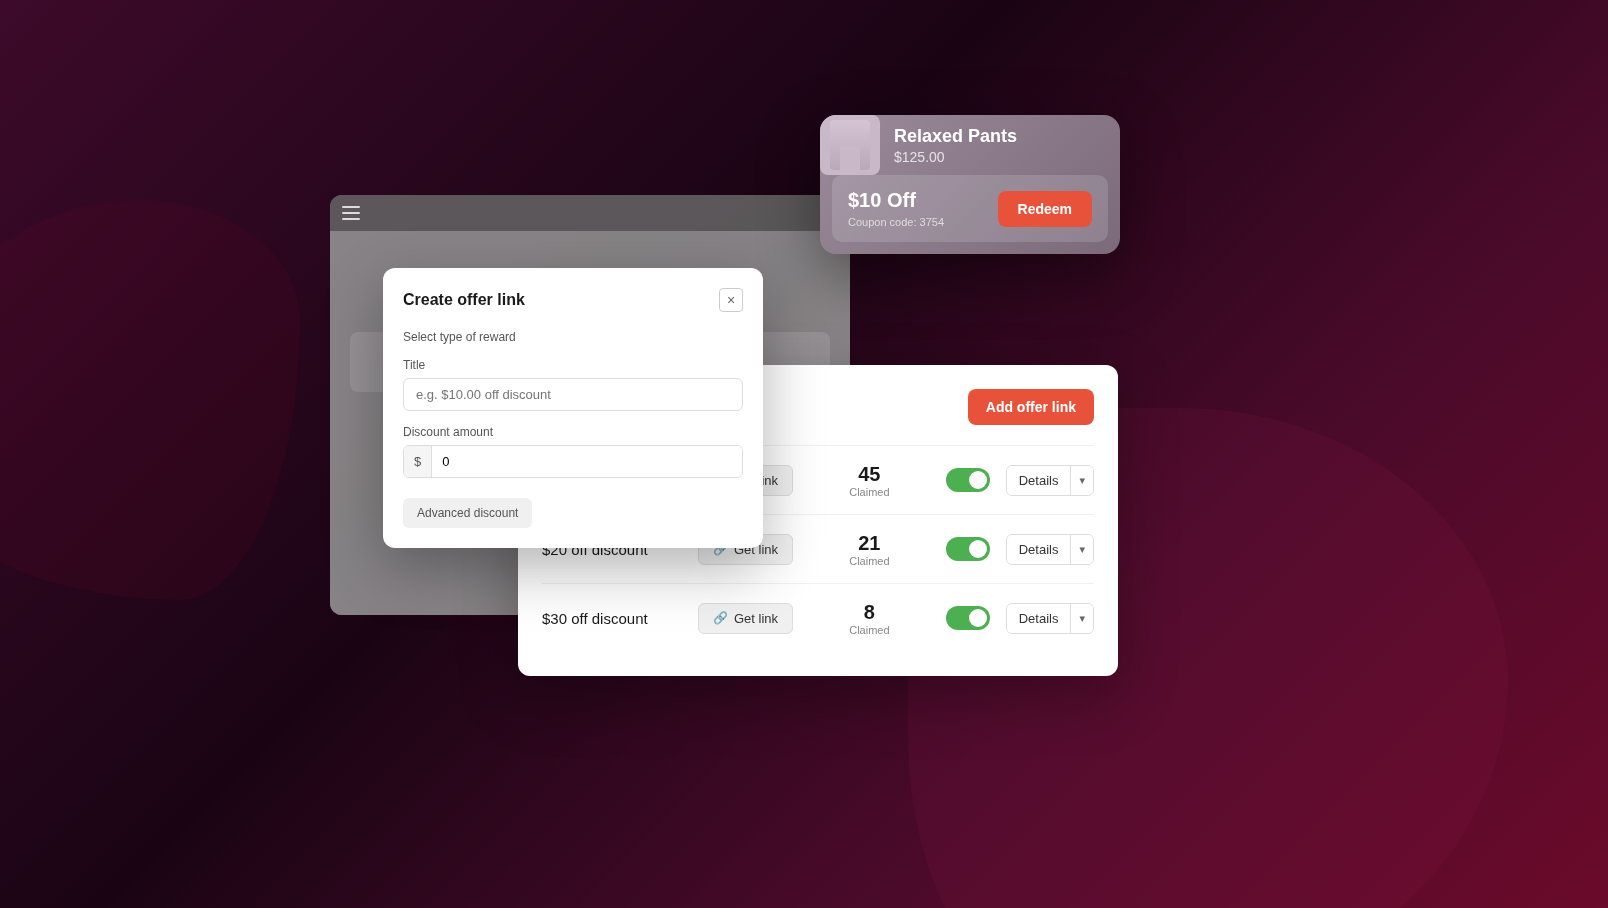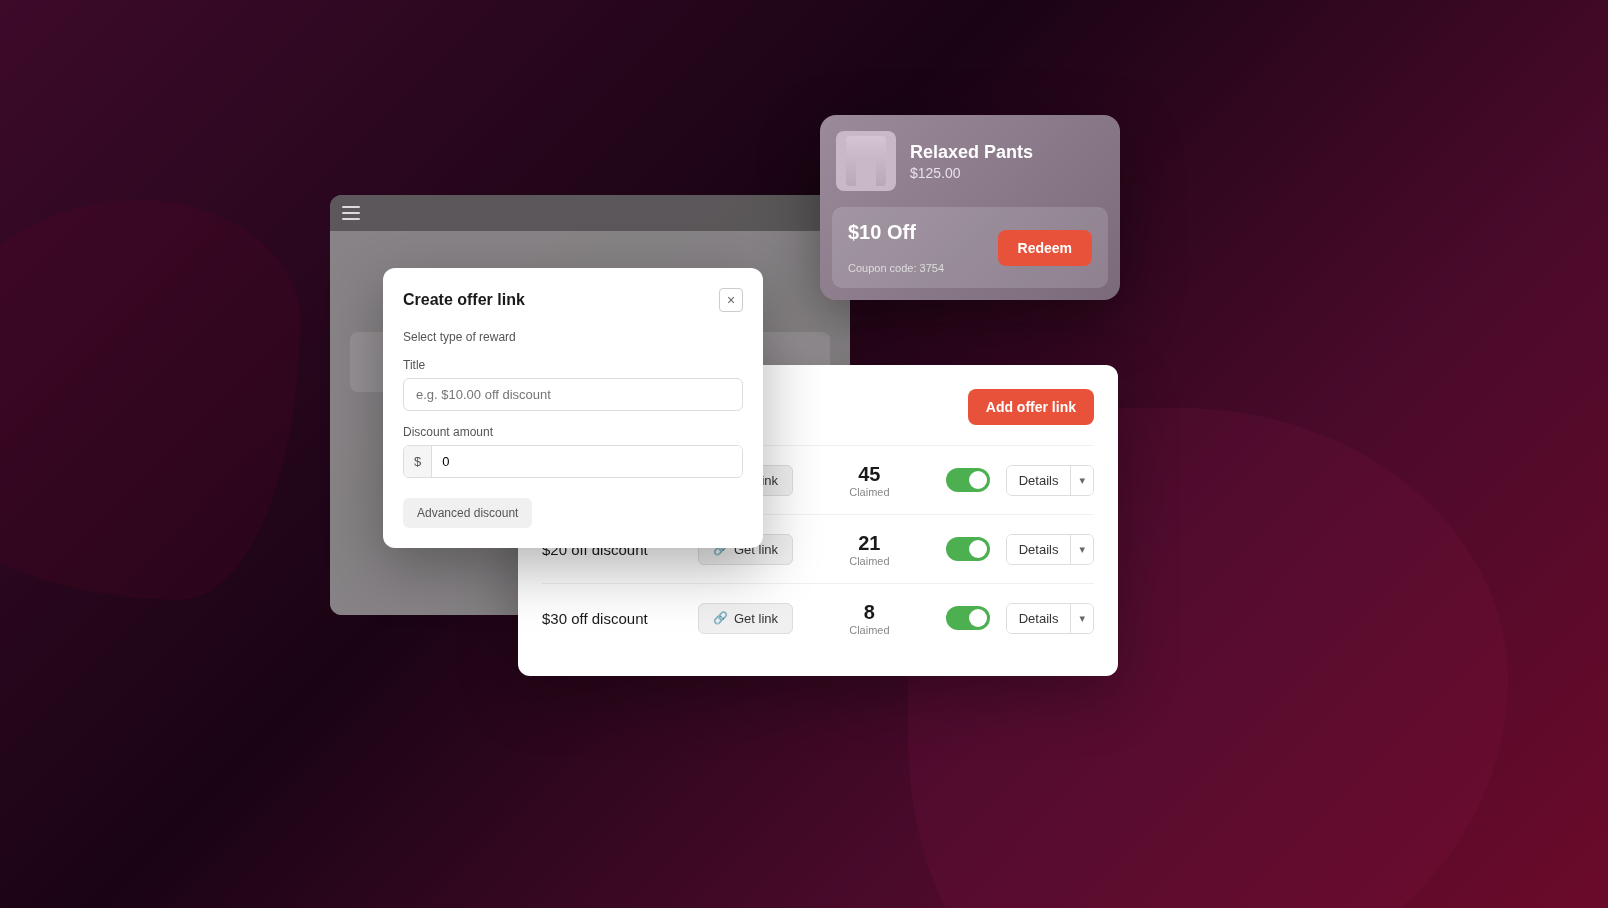--- a/index.html
+++ b/index.html
@@ -88,21 +88,20 @@
       left: 820px;
       width: 300px;
       background: linear-gradient(135deg, #9a8a9a 0%, #7a6a7a 100%);
       border-radius: 16px;
       overflow: hidden;
       box-shadow: 0 20px 60px rgba(0,0,0,0.4);
     }
     .product-card-top {
       display: flex;
       align-items: center;
-      padding: 16px;
       gap: 14px;
     }
     .product-image {
       width: 60px;
       height: 60px;
       background: #c8b8c8;
       border-radius: 8px;
       display: flex;
       align-items: center;
       justify-content: center;
@@ -147,21 +146,21 @@
     }
     .coupon-info {}
     .coupon-amount {
       color: #fff;
       font-size: 20px;
       font-weight: 700;
     }
     .coupon-code {
       color: #ddd;
       font-size: 11px;
-      margin-top: 18px;
+      margin-top: 4px;
     }
     .redeem-btn {
       background: #e8523a;
       color: #fff;
       border: none;
       border-radius: 8px;
       padding: 10px 20px;
       font-size: 14px;
       font-weight: 600;
       cursor: pointer;

